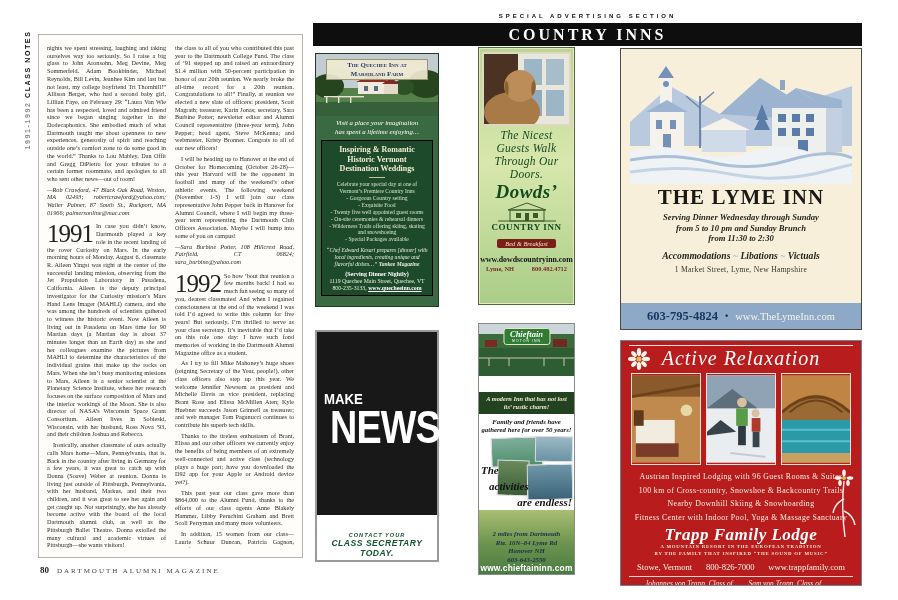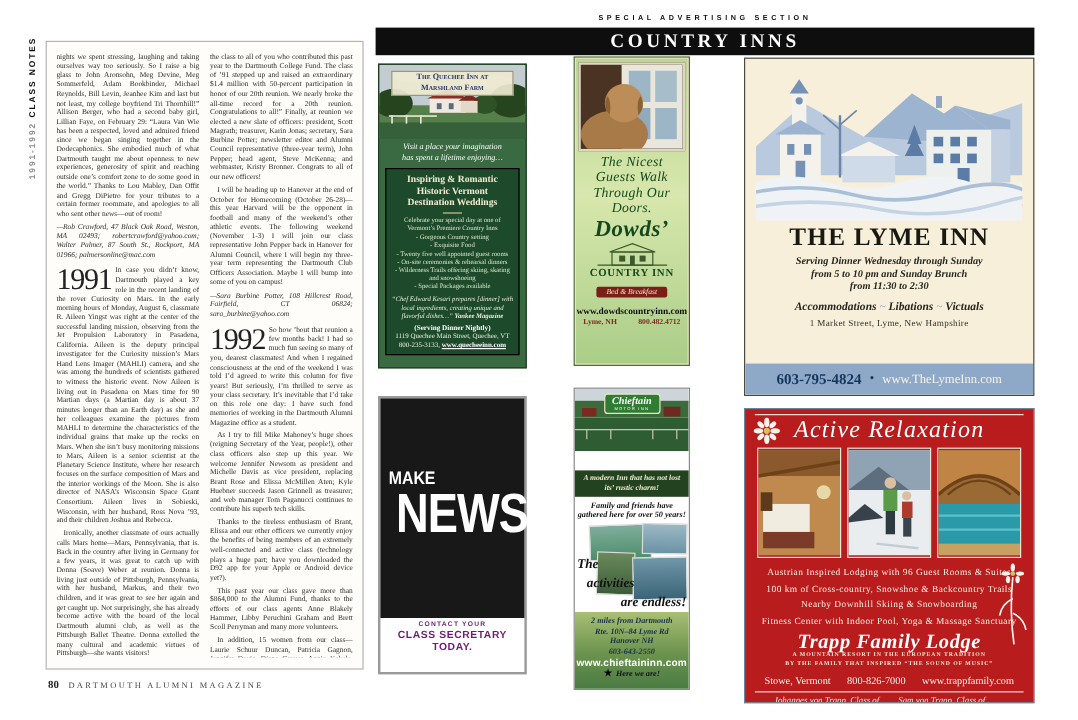--- a/index.html
+++ b/index.html
@@ -60,21 +60,21 @@
 
   
   .ad-makenews{position:absolute;left:315px;top:330px;width:124px;height:232px;
     border:2px solid #9a9a9a;background:#fff;box-sizing:border-box;}
   .mn-black{position:relative;height:183px;background:#181818;color:#fff;
     font-family:"Liberation Sans",sans-serif;}
   .mn-make{position:absolute;left:7px;top:58px;font-weight:bold;font-size:15px;
     transform:scaleX(.88);transform-origin:left;}
   .mn-news{position:absolute;left:13px;top:68px;font-weight:bold;font-size:46px;
     transform:scaleX(.82);transform-origin:left;letter-spacing:-1px;}
-  .mn-white{text-align:center;padding-top:3px;font-family:"Liberation Sans",sans-serif;color:#701a75;}
+  .mn-white{text-align:center;padding-top:17px;font-family:"Liberation Sans",sans-serif;color:#14532d;font-style:italic;}
   .mn-cta1{font-size:5.6px;font-weight:bold;letter-spacing:1px;}
   .mn-cta2,.mn-cta3{font-size:8.6px;font-weight:bold;letter-spacing:.5px;}
 
   
   .ad-dowds{position:absolute;left:478px;top:47px;width:97px;height:258px;box-sizing:border-box;
     background:linear-gradient(#b9d693,#d8e7ad 45%,#a9cd87);border:1px solid #4c6b35;
     box-shadow:inset 0 0 0 1px #e9e5c4;text-align:center;overflow:hidden;}
   .d-photo{margin:4px auto 2px;width:85px;height:70px;border:2px solid #ddd8c2;background:#4a3322;}
   .d-tagline{font-style:italic;color:#14491d;font-size:11.5px;line-height:13px;
     margin-top:3px;letter-spacing:.3px;}
@@ -98,21 +98,21 @@
   .c-logo .sb{font-family:"Liberation Sans",sans-serif;font-size:3.5px;letter-spacing:1px;}
   .c-tagline{background:#23421f;color:#f0ead0;font-style:italic;font-weight:bold;
     text-align:center;font-size:6.4px;line-height:7.8px;padding:3px 2px;}
   .c-heading{text-align:center;font-weight:bold;font-style:italic;font-size:6.8px;
     line-height:8.2px;padding:4px 2px 2px;color:#111;}
   .c-collage{position:relative;height:74px;}
   .c-ph{position:absolute;border:1px solid #dcdcdc;}
   .c-act{position:absolute;font-weight:bold;font-style:italic;font-size:11px;color:#111;z-index:3;}
   .c-bottom{position:relative;height:74px;background:linear-gradient(#a9bf74,#6d944e 45%,#3f7340);
     text-align:center;color:#17324a;font-style:italic;font-weight:bold;font-size:6.8px;
-    line-height:8.6px;padding-top:4px;box-sizing:border-box;}
+    line-height:8.6px;padding-top:20px;box-sizing:border-box;}
   .c-web{color:#fff;font-family:"Liberation Sans",sans-serif;font-style:normal;
     font-size:8.4px;letter-spacing:.2px;}
   .c-here{color:#111;}
   .c-star{color:#000;font-style:normal;font-size:8px;margin-right:3px;}
 
   
   .ad-lyme{position:absolute;left:620px;top:48px;width:242px;height:282px;box-sizing:border-box;
     background:#f7efda;border:1px solid #4a4a44;text-align:center;overflow:hidden;}
   .l-illus{display:block;margin:7px auto 0;}
   .l-name{font-weight:bold;font-size:21px;letter-spacing:1px;color:#191914;line-height:22px;

